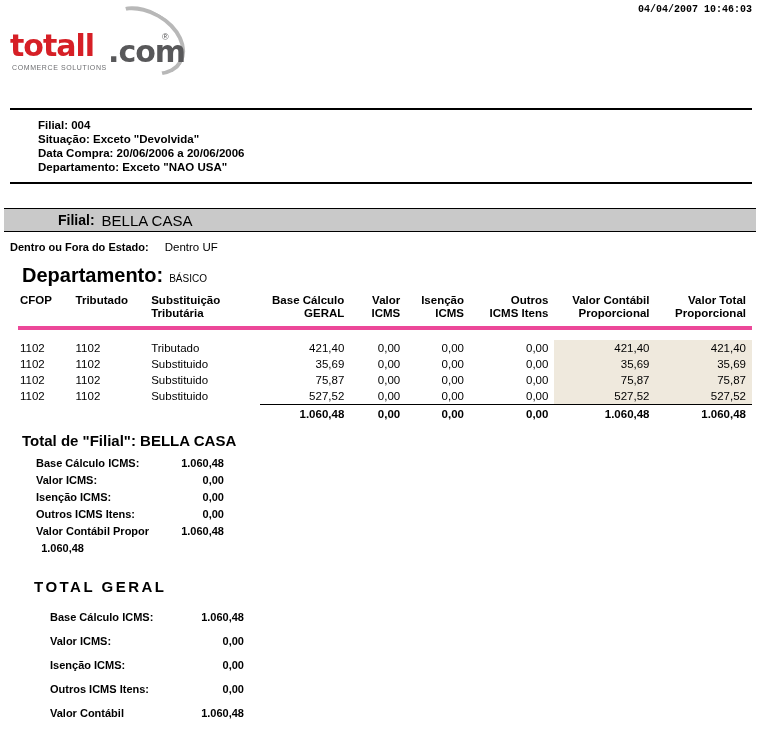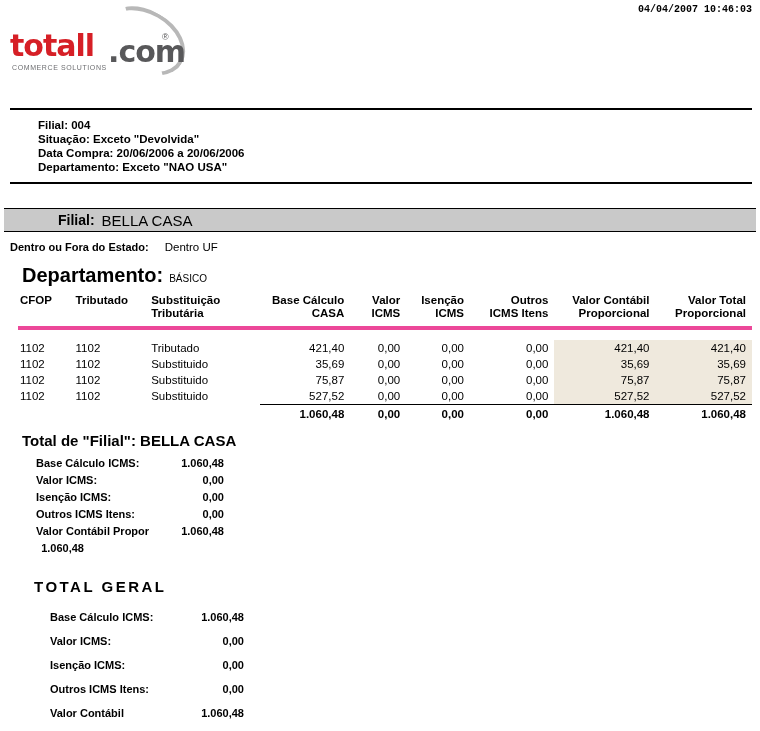--- a/index.html
+++ b/index.html
@@ -335,21 +335,21 @@
 
 <div class="table-wrap">
   <table class="data">
     <thead>
       <tr class="head-row">
         <th class="left" style="width:52px">CFOP</th>
         <th class="left" style="width:72px">Tributado</th>
         <th class="left" style="width:112px">Substituição
 Tributária</th>
         <th style="width:96px">Base Cálculo
-CASA</th>
+GERAL</th>
         <th style="width:56px">Valor
 ICMS</th>
         <th style="width:62px">Isenção
 ICMS</th>
         <th style="width:90px">Outros
 ICMS Itens</th>
         <th style="width:102px">Valor Contábil
 Proporcional</th>
         <th style="width:96px">Valor Total
 Proporcional</th>

